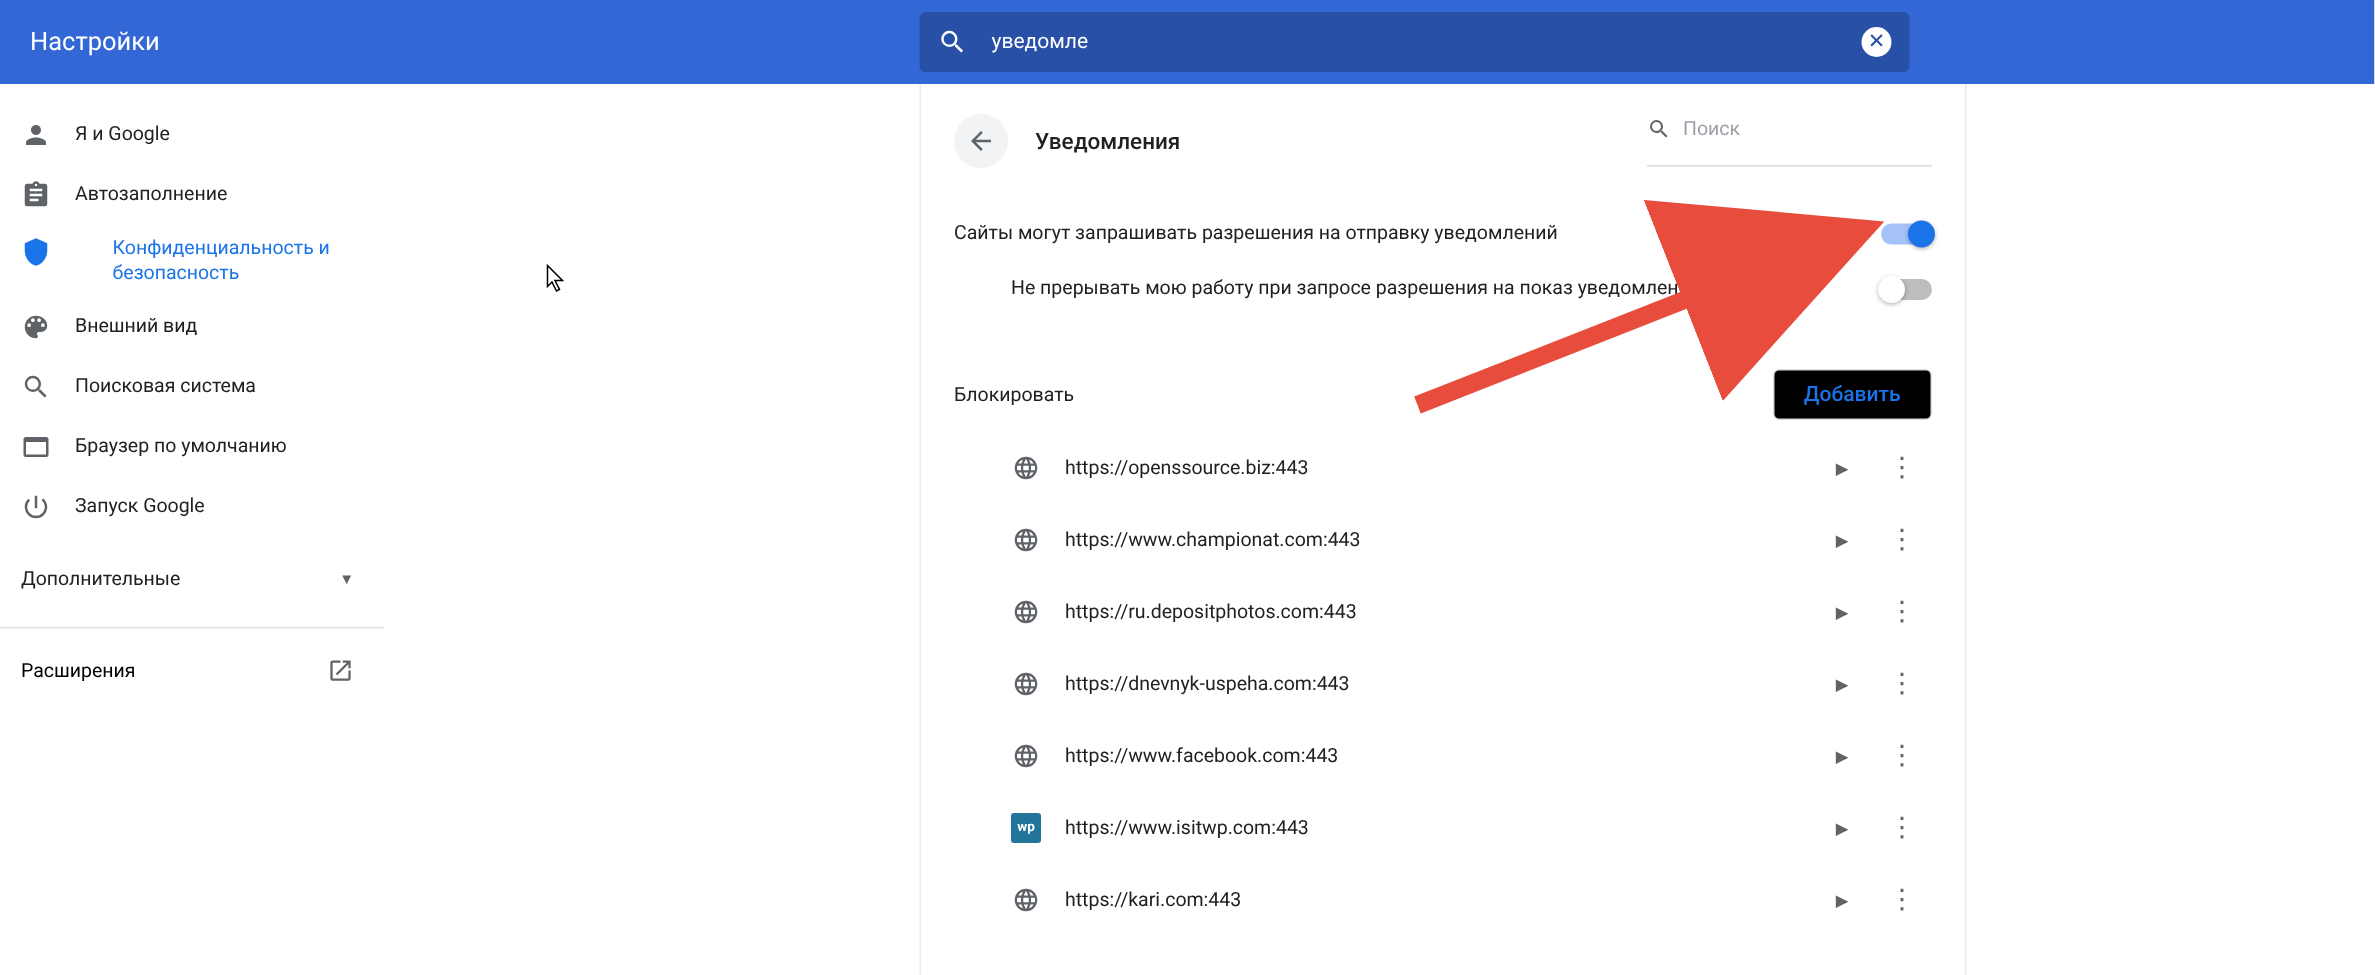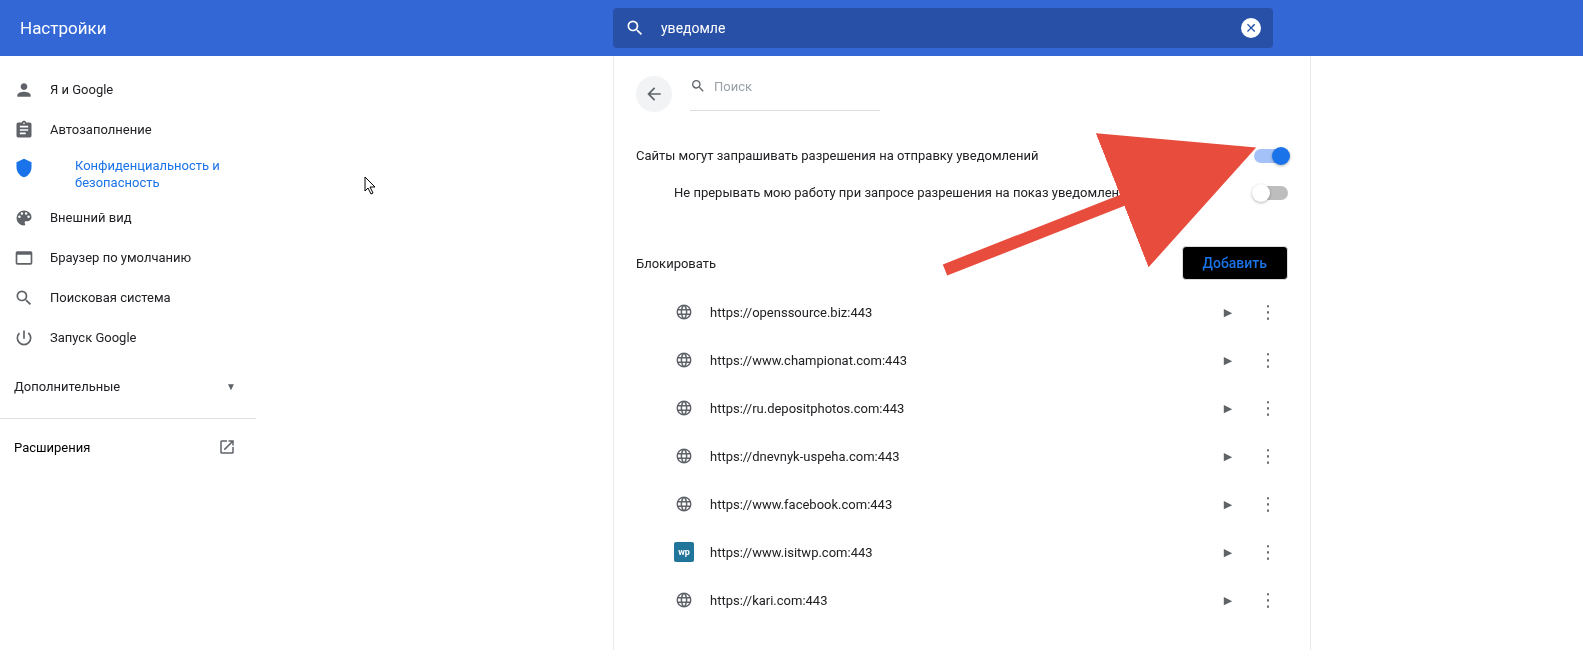--- a/index.html
+++ b/index.html
@@ -272,32 +272,32 @@
       <span class="icon-slot">
           <svg width="20" height="20" viewBox="0 0 24 24" fill="currentColor">
             <path d="M12 3a9 9 0 000 18c.83 0 1.5-.67 1.5-1.5 0-.39-.15-.74-.39-1.01-.23-.26-.38-.61-.38-.99 0-.83.67-1.5 1.5-1.5H16a5 5 0 005-5c0-4.42-4.03-8-9-8zm-5.5 9a1.5 1.5 0 110-3 1.5 1.5 0 010 3zm3-4a1.5 1.5 0 110-3 1.5 1.5 0 010 3zm5 0a1.5 1.5 0 110-3 1.5 1.5 0 010 3zm3 4a1.5 1.5 0 110-3 1.5 1.5 0 010 3z"></path>
           </svg>
         </span>
       <span class="nav-label">Внешний вид</span>
     </div>
     <div class="nav-item">
       <span class="icon-slot">
           <svg width="20" height="20" viewBox="0 0 24 24" fill="currentColor">
+            <path d="M15.5 14h-.79l-.28-.27a6.471 6.471 0 001.57-4.23 6.5 6.5 0 10-6.5 6.5c1.61 0 3.09-.59 4.23-1.57l.27.28v.79l5 4.99L20.49 19l-4.99-5zm-6 0C7.01 14 5 11.99 5 9.5S7.01 5 9.5 5 14 7.01 14 9.5 11.99 14 9.5 14z"></path>
+          </svg>
+        </span>
+      <span class="nav-label">Поисковая система</span>
+    </div>
+    <div class="nav-item">
+      <span class="icon-slot">
+          <svg width="20" height="20" viewBox="0 0 24 24" fill="currentColor">
             <path d="M20 4H4a2 2 0 00-2 2v12a2 2 0 002 2h16a2 2 0 002-2V6a2 2 0 00-2-2zm0 14H4V8h16v10z"></path>
           </svg>
         </span>
       <span class="nav-label">Браузер по умолчанию</span>
-    </div>
-    <div class="nav-item">
-      <span class="icon-slot">
-          <svg width="20" height="20" viewBox="0 0 24 24" fill="currentColor">
-            <path d="M15.5 14h-.79l-.28-.27a6.471 6.471 0 001.57-4.23 6.5 6.5 0 10-6.5 6.5c1.61 0 3.09-.59 4.23-1.57l.27.28v.79l5 4.99L20.49 19l-4.99-5zm-6 0C7.01 14 5 11.99 5 9.5S7.01 5 9.5 5 14 7.01 14 9.5 11.99 14 9.5 14z"></path>
-          </svg>
-        </span>
-      <span class="nav-label">Поисковая система</span>
     </div>
     <div class="nav-item">
       <span class="icon-slot">
           <svg width="20" height="20" viewBox="0 0 24 24" fill="currentColor">
             <path d="M13 3h-2v10h2V3zm4.83 2.17l-1.42 1.42A6.92 6.92 0 0119 12a7 7 0 01-14 0c0-2.05.88-3.9 2.29-5.21L5.87 5.37A8.932 8.932 0 003 12a9 9 0 0018 0c0-2.74-1.23-5.18-3.17-6.83z"></path>
           </svg>
         </span>
       <span class="nav-label">Запуск Google</span>
     </div>
 
@@ -319,20 +319,21 @@
   </div>
 
   <div class="content-outer">
     <div class="content-card">
       <div class="page-header">
         <div class="back-btn">
           <svg width="20" height="20" viewBox="0 0 24 24" fill="currentColor">
               <path d="M20 11H7.83l5.59-5.59L12 4l-8 8 8 8 1.41-1.41L7.83 13H20v-2z"></path>
             </svg>
         </div>
+        <span class="page-title">Уведомления</span>
         <div class="page-search">
           <svg width="18" height="18" viewBox="0 0 24 24" fill="currentColor">
               <path d="M15.5 14h-.79l-.28-.27a6.471 6.471 0 001.57-4.23 6.5 6.5 0 10-6.5 6.5c1.61 0 3.09-.59 4.23-1.57l.27.28v.79l5 4.99L20.49 19l-4.99-5zm-6 0C7.01 14 5 11.99 5 9.5S7.01 5 9.5 5 14 7.01 14 9.5 11.99 14 9.5 14z"></path>
             </svg>
           <input placeholder="Поиск" style="">
         </div>
       </div>
 
       <div class="setting-row">
         <span class="text">Сайты могут запрашивать разрешения на отправку уведомлений</span>

